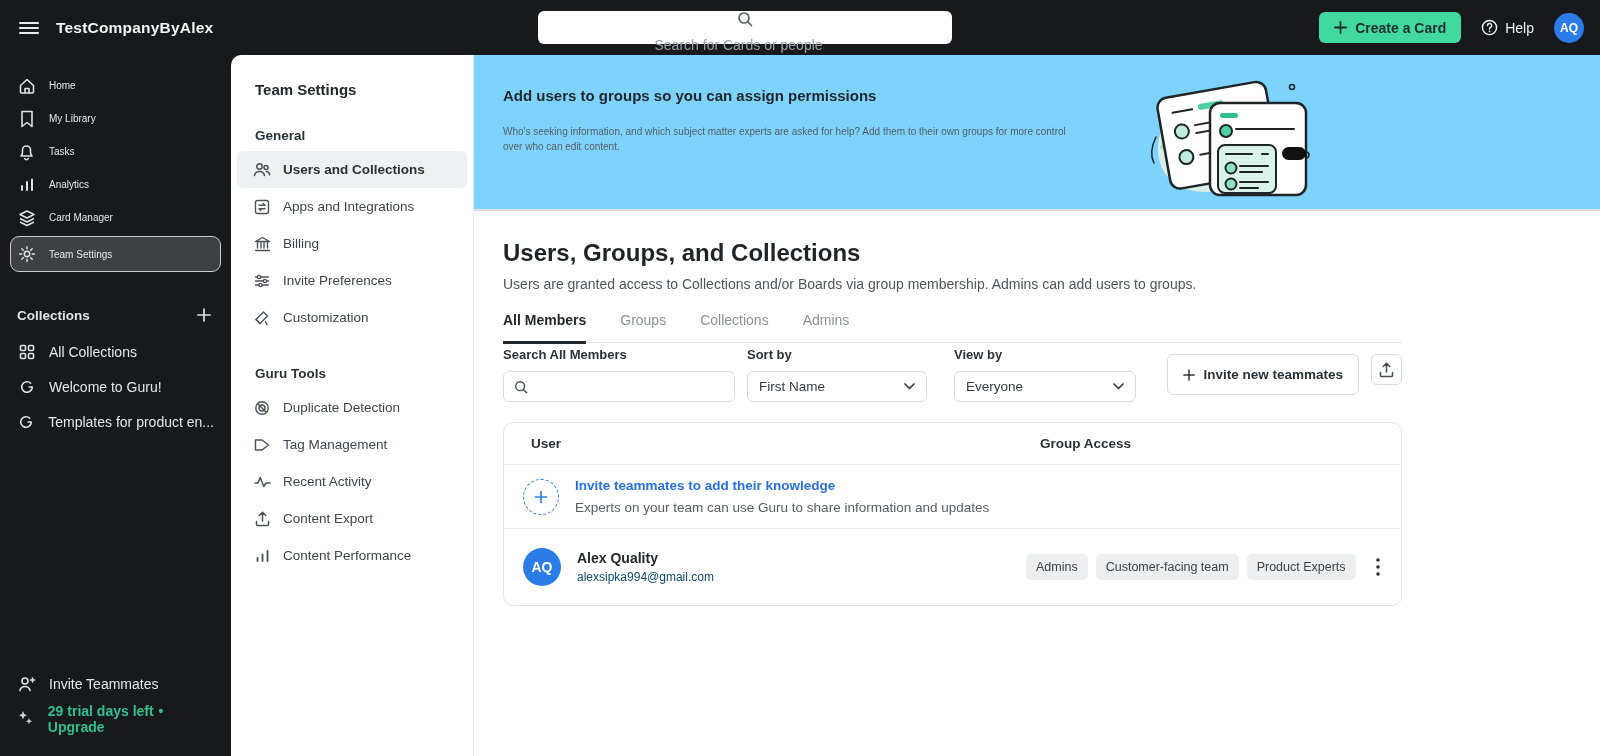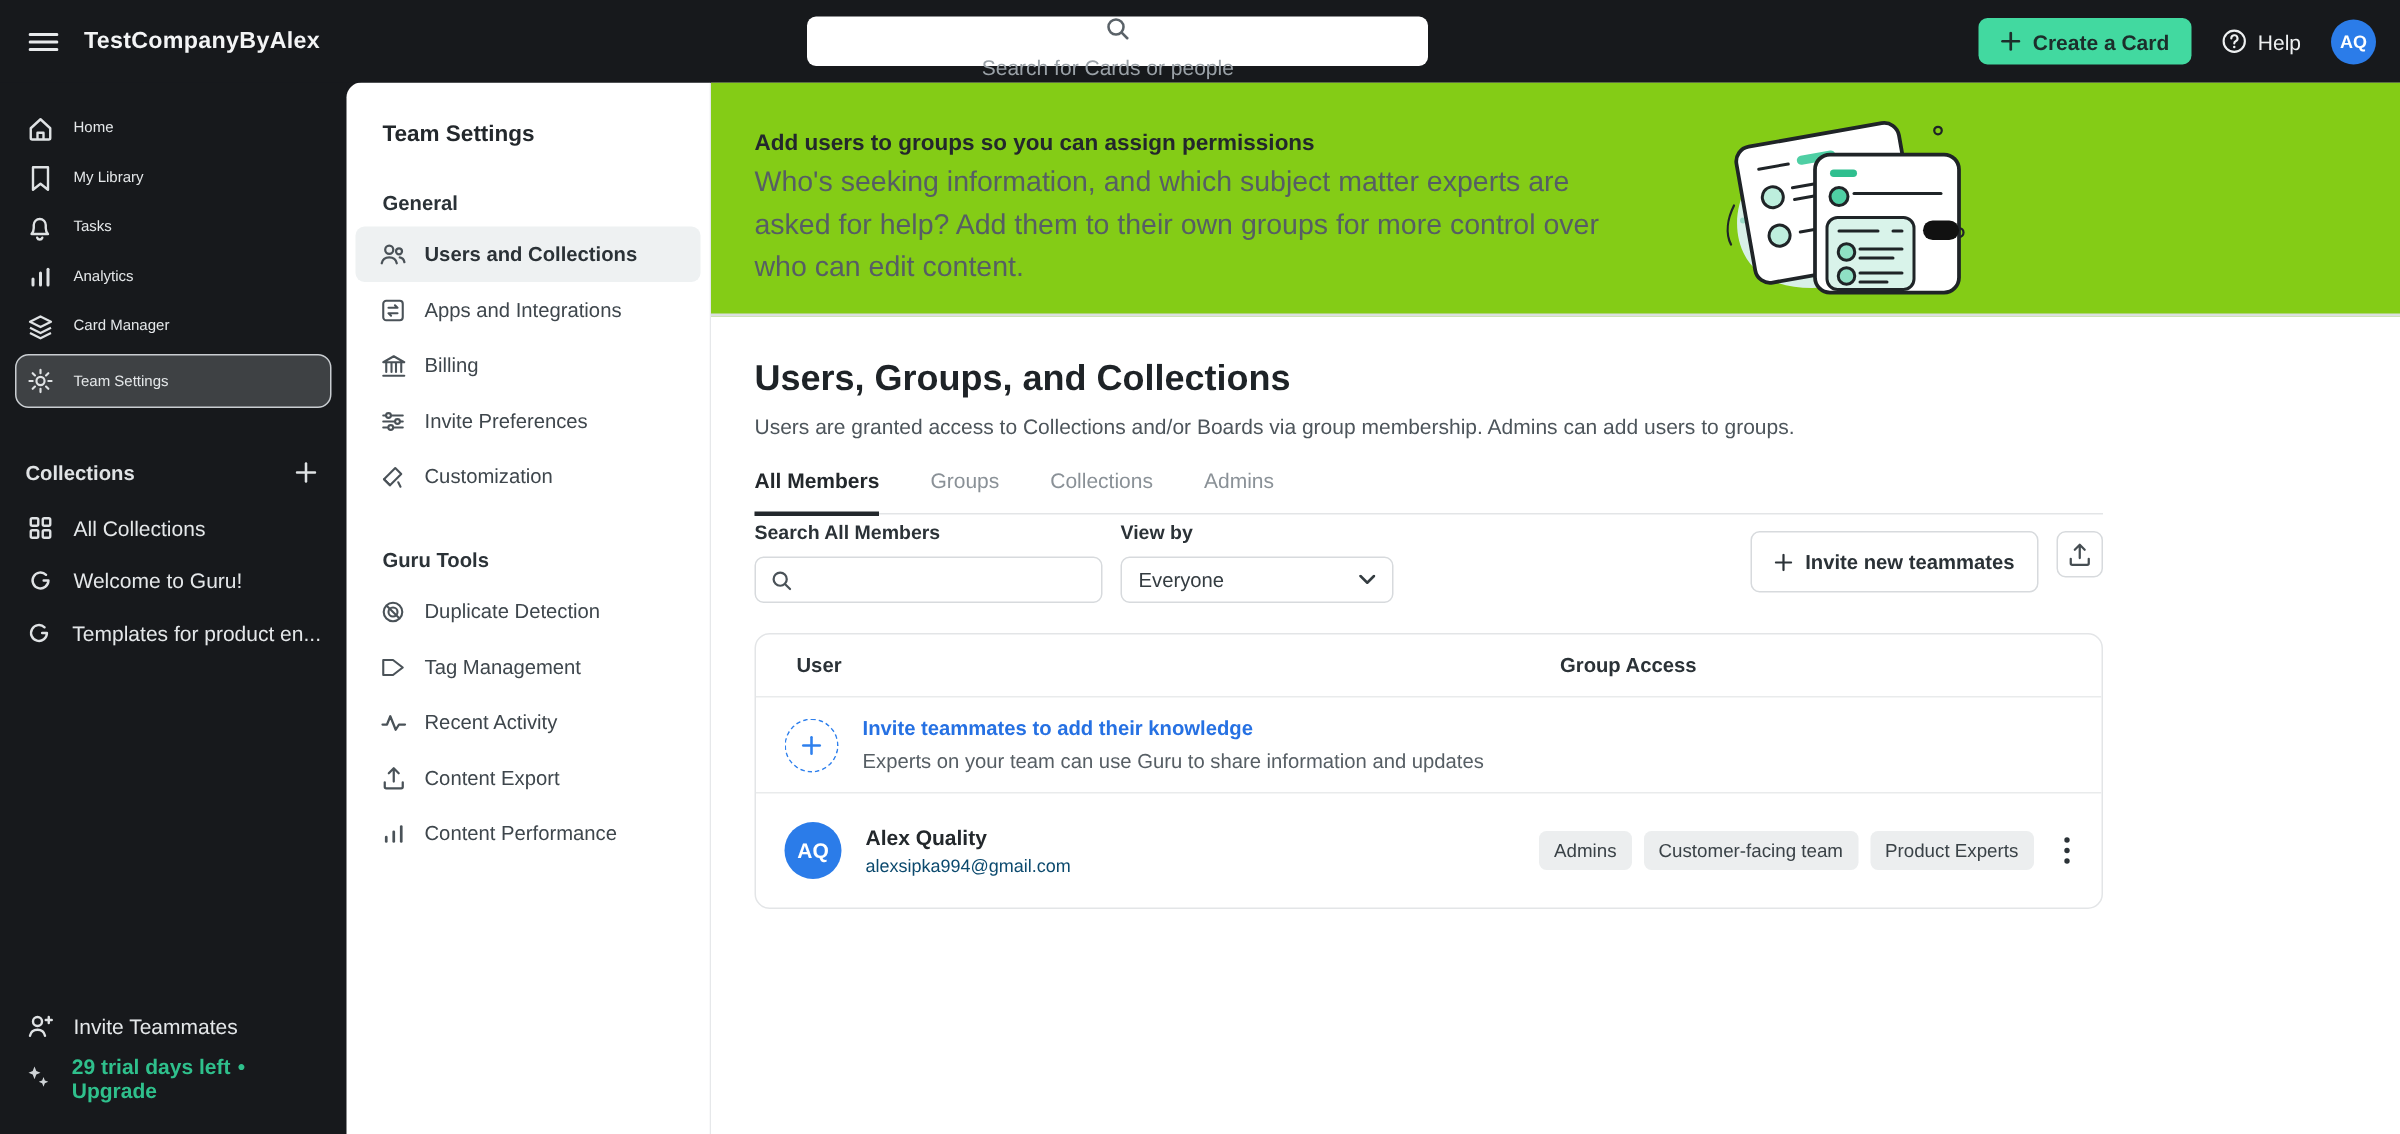--- a/index.html
+++ b/index.html
@@ -55,25 +55,25 @@
   .sp-title { padding:0 24px; font-size:15px; font-weight:700; color:#23282c; }
   .sp-header { padding:0 24px; margin-top:30px; margin-bottom:8px; font-size:13.5px;
     font-weight:600; color:#2b3237; }
   .sp-item { display:flex; align-items:center; gap:12px; height:37px; margin:0 6px;
     padding:0 16px; border-radius:6px; font-size:13.5px; color:#3e464c; cursor:pointer; }
   .sp-item .ic { width:18px; display:grid; place-items:center; color:#4a5258; }
   .sp-item.selected { background:#eef1f2; color:#2b3237; font-weight:600; }
 
   
   .main { flex:1; background:#fff; display:flex; flex-direction:column; overflow:hidden; }
-  .banner { height:156px; background:#84cc16; border-bottom:2px solid #dcdfe1;
+  .banner { height:156px; background:#7dd3fc; border-bottom:2px solid #dcdfe1;
     position:relative; flex-shrink:0; }
   .banner-text { position:absolute; left:29px; top:32px; width:575px; }
   .banner-title { font-size:15px; font-weight:700; color:#23282c; }
-  .banner-body { margin-top:4px; font-size:19px; line-height:1.5; color:#565e64; }
+  .banner-body { margin-top:20px; font-size:10px; line-height:1.5; color:#565e64; }
   .banner-illu { position:absolute; left:660px; top:4px; }
 
   .content { padding-left:29px; }
   .page-title { margin-top:28px; font-size:24px; font-weight:700; color:#1e2327; }
   .page-desc { margin-top:9px; font-size:14px; color:#4d555b; }
 
   .tabs { margin-top:20px; width:899px; display:flex; gap:34px; border-bottom:1px solid #e3e5e7; }
   .tab { padding-bottom:13px; font-size:14px; color:#8a9197; cursor:pointer; }
   .tab.active { color:#23282c; font-weight:700; border-bottom:3px solid #23282c; margin-bottom:-2px; }
 
@@ -455,20 +455,31 @@
             <span>
               <svg width="14" height="14" viewBox="0 0 16 16" fill="none" stroke="#4a5258" stroke-width="1.7">
                   <circle cx="7" cy="7" r="5"></circle>
                   <line x1="10.8" y1="10.8" x2="14.5" y2="14.5" stroke-linecap="round"></line>
                 </svg>
             </span>
             <input type="text" style="">
           </div>
         </div>
         <div class="field">
+          <div class="field-label">Sort by</div>
+          <div class="select-box w-sort">
+            <span>First Name</span>
+            <span>
+              <svg width="11" height="7" viewBox="0 0 11 7" fill="none" stroke="#343c41" stroke-width="1.7" stroke-linecap="round" stroke-linejoin="round">
+                  <path d="M1 1l4.5 4.5L10 1"></path>
+                </svg>
+            </span>
+          </div>
+        </div>
+        <div class="field">
           <div class="field-label">View by</div>
           <div class="select-box w-view">
             <span>Everyone</span>
             <span>
               <svg width="11" height="7" viewBox="0 0 11 7" fill="none" stroke="#343c41" stroke-width="1.7" stroke-linecap="round" stroke-linejoin="round">
                   <path d="M1 1l4.5 4.5L10 1"></path>
                 </svg>
             </span>
           </div>
         </div>

